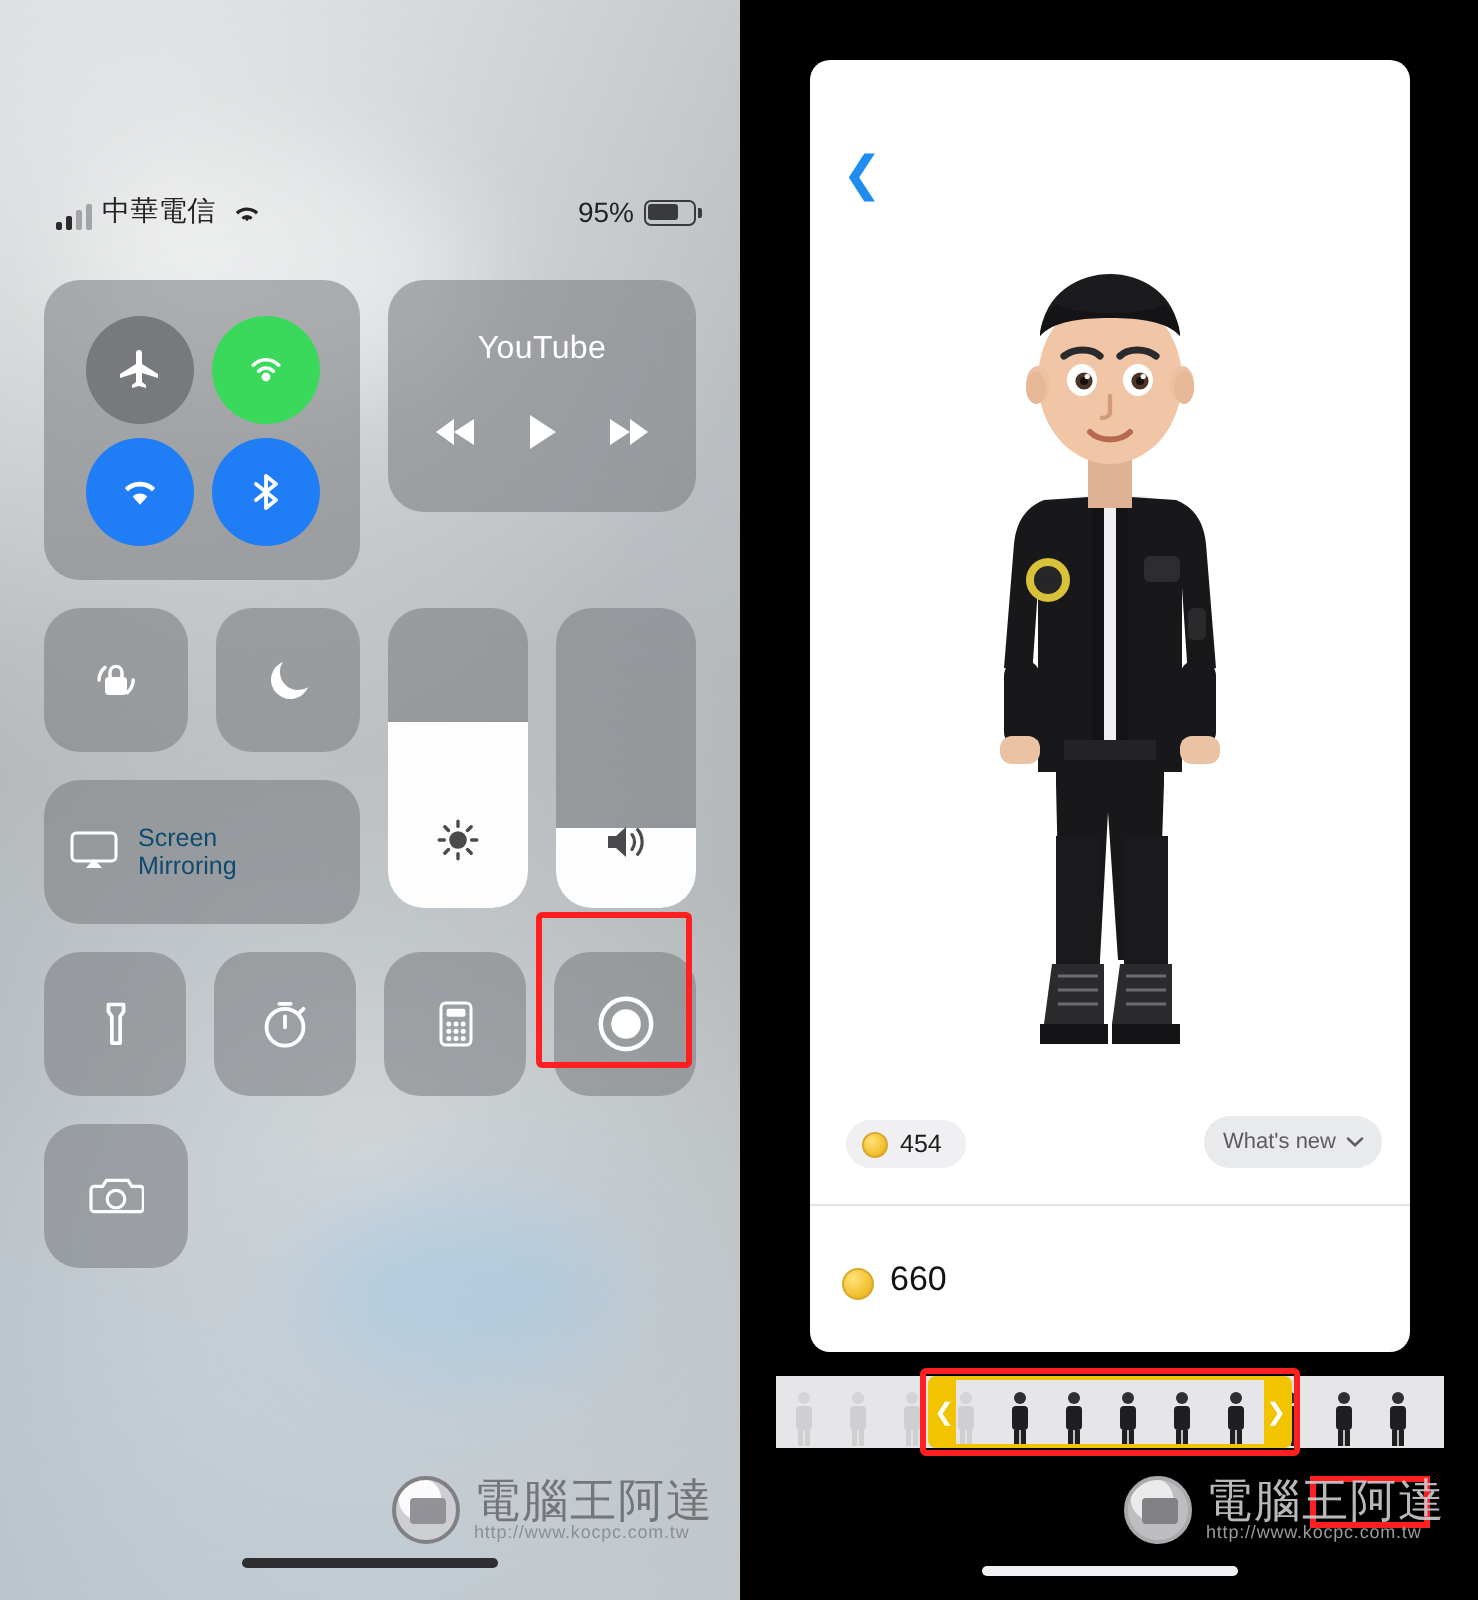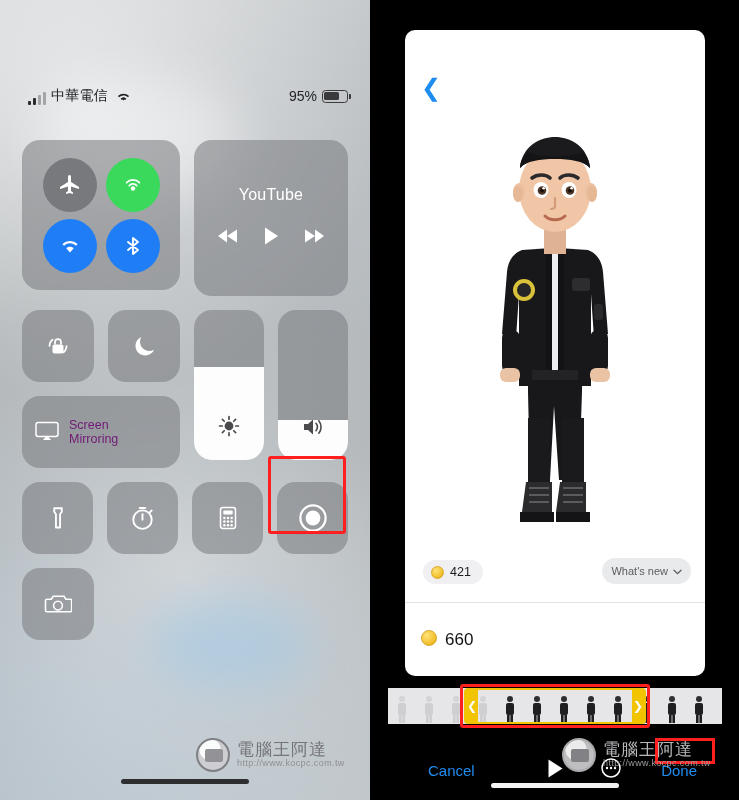--- a/index.html
+++ b/index.html
@@ -42,21 +42,21 @@
   }
   .cc-blurspot-2 {
     position: absolute; left: 40px; top: 80px;
     width: 200px; height: 120px; border-radius: 50%;
     background: rgba(255,255,255,0.4);
     filter: blur(25px);
   }
 
   
   .status-bar {
-    position: absolute; top: 82px; left: 0; width: 370px;
+    position: absolute; top: 92px; left: 0; width: 370px;
     height: 28px;
     display: flex; align-items: center;
     color: #1c1c1e;
     font-size: 14px;
   }
   .sb-left { display: flex; align-items: flex-end; gap: 5px; margin-left: 28px; }
   .sig-bars { display: flex; align-items: flex-end; gap: 2px; height: 12px; }
   .sig-bars i { display: block; width: 3px; background: #2b2b2d; border-radius: 1px; }
   .sig-bars i:nth-child(1) { height: 4px; }
   .sig-bars i:nth-child(2) { height: 7px; }
@@ -99,32 +99,32 @@
   .circ {
     width: 54px; height: 54px; border-radius: 50%;
     display: flex; align-items: center; justify-content: center;
     color: #fff;
   }
   .circ.gray { background: #78797d; }
   .circ.green { background: #3ad95b; }
   .circ.blue { background: #1f7ef5; }
   .circ svg { display: block; }
 
-  .media-tile { width: 154px; height: 156px; display: flex; flex-direction: column;
+  .media-tile { width: 154px; height: 116px; display: flex; flex-direction: column;
     align-items: center; justify-content: center; }
   .media-title { color: #fff; font-size: 16px; margin-bottom: 22px; letter-spacing: .2px; }
   .media-controls { display: flex; align-items: center; gap: 24px; color: #fff; }
 
   .sq-tile { width: 72px; height: 72px; display: flex; align-items: center; justify-content: center; }
   .sq-tile svg { display: block; }
 
   .mirror-tile {
     width: 158px; height: 72px;
     display: flex; align-items: center; gap: 9px; padding: 0 12px;
-    color: #701a75; font-size: 12.5px; line-height: 14px;
+    color: #0c4a6e; font-size: 12.5px; line-height: 14px;
   }
 
   .slider {
     width: 72px; height: 150px; border-radius: 18px; overflow: hidden;
     background: rgba(120,122,126,0.55);
     position: relative;
   }
   .slider .fill { position: absolute; left: 0; right: 0; bottom: 0; background: #fdfdfd; }
   .slider .gl {
     position: absolute; left: 0; right: 0; bottom: 22px;
@@ -187,21 +187,21 @@
     font-size: 11px; color: #5c5c60;
   }
   .sheet-divider {
     position: absolute; left: 0; right: 0; top: 572px; height: 1px;
     background: #e3e3e5;
   }
   .buy-row {
     position: absolute; left: 0; right: 0; top: 573px; height: 74px;
     display: flex; align-items: center; padding: 0 16px;
   }
-  .price { display: flex; align-items: flex-start; gap: 8px; font-size: 17px; color: #121214; }
+  .price { display: flex; align-items: flex-end; gap: 8px; font-size: 17px; color: #121214; }
   .price .coin-dot { width: 16px; height: 16px; }
   .purchase-btn {
     margin-left: auto;
     width: 128px; height: 33px;
     background: #4aa8ef; border-radius: 7px;
     color: #fff; font-size: 14.5px;
     display: flex; align-items: center; justify-content: center;
   }
 
   
@@ -262,21 +262,21 @@
     background: radial-gradient(circle at 40% 32%, #ffffff 0 38%, #cfcfd2 40% 100%);
     border: 2px solid #7a7a7e;
     position: relative;
   }
   .wm-logo::before {
     content: ""; position: absolute; left: 7px; top: 9px;
     width: 18px; height: 13px; border-radius: 2px;
     background: #8e8e92;
   }
   .wm-text { display: flex; flex-direction: column; line-height: 1.05; }
-  .wm-title { font-size: 17px; color: #6e6e72; letter-spacing: 1px; }
+  .wm-title { font-size: 23px; color: #6e6e72; letter-spacing: 1px; }
   .wm-url { font-size: 9px; color: #8a8a8e; letter-spacing: .4px; }
   .wm.dark .wm-title { color: #c9c9cd; }
   .wm.dark .wm-url { color: #a8a8ac; }
   .wm.dark .wm-logo { border-color: #b9b9bd; }
 </style>
 </head>
 <body>
 
 <div class="page">
 
@@ -534,21 +534,21 @@
 
         <path d="M105 80v8c0 2-2 3-4 3" stroke="#d29c78" stroke-width="2.2" fill="none" stroke-linecap="round"></path>
         <path d="M95 98c5 5 15 5 20 0" stroke="#b7694f" stroke-width="3" fill="none" stroke-linecap="round"></path>
 
         <ellipse cx="68" cy="76" rx="5" ry="8" fill="#e6b896"></ellipse>
         <ellipse cx="142" cy="76" rx="5" ry="8" fill="#e6b896"></ellipse>
       </svg>
 
       <div class="coin-chip">
         <span class="coin-dot"></span>
-        <span>421</span>
+        <span>454</span>
       </div>
 
       <div class="whatsnew">
         <span>What's new</span>
         <span>
           <svg width="9" height="6" viewBox="0 0 9 6" fill="none" stroke="#5c5c60" stroke-width="1.3" stroke-linecap="round">
               <path d="M1 1.3L4.5 4.6 8 1.3"></path>
             </svg>
         </span>
       </div>
@@ -672,37 +672,20 @@
     </div>
 
     <div class="sel-frame">
       <div class="sel-handle">❮</div>
       <div class="sel-mid"></div>
       <div class="sel-handle">❯</div>
     </div>
 
     <div class="highlight-box" style="left:90px; top:684px; width:190px; height:44px;"></div>
 
-    <div class="bottom-bar">
-      <div class="btn-cancel">Cancel</div>
-      <div class="btn-play">
-        <svg width="17" height="21" viewBox="0 0 17 21" fill="#ffffff">
-            <path d="M2 1.5L16 10.5 2 19.5z"></path>
-          </svg>
-      </div>
-      <div class="btn-more">
-        <svg width="24" height="24" viewBox="0 0 24 24" fill="none" stroke="#fff" stroke-width="1.5">
-          <circle cx="12" cy="12" r="9"></circle>
-          <circle cx="8" cy="12" r="1.2" fill="#fff" stroke="none"></circle>
-          <circle cx="12" cy="12" r="1.2" fill="#fff" stroke="none"></circle>
-          <circle cx="16" cy="12" r="1.2" fill="#fff" stroke="none"></circle>
-        </svg>
-      </div>
-      <div class="btn-done">Done</div>
-    </div>
     <div class="done-hl"></div>
 
     <div class="home-indicator-dark"></div>
   </div>
 
   <div class="wm wm-left">
     <div class="wm-logo"></div>
     <div class="wm-text">
       <span class="wm-title">電腦王阿達</span>
       <span class="wm-url">http://www.kocpc.com.tw</span>

